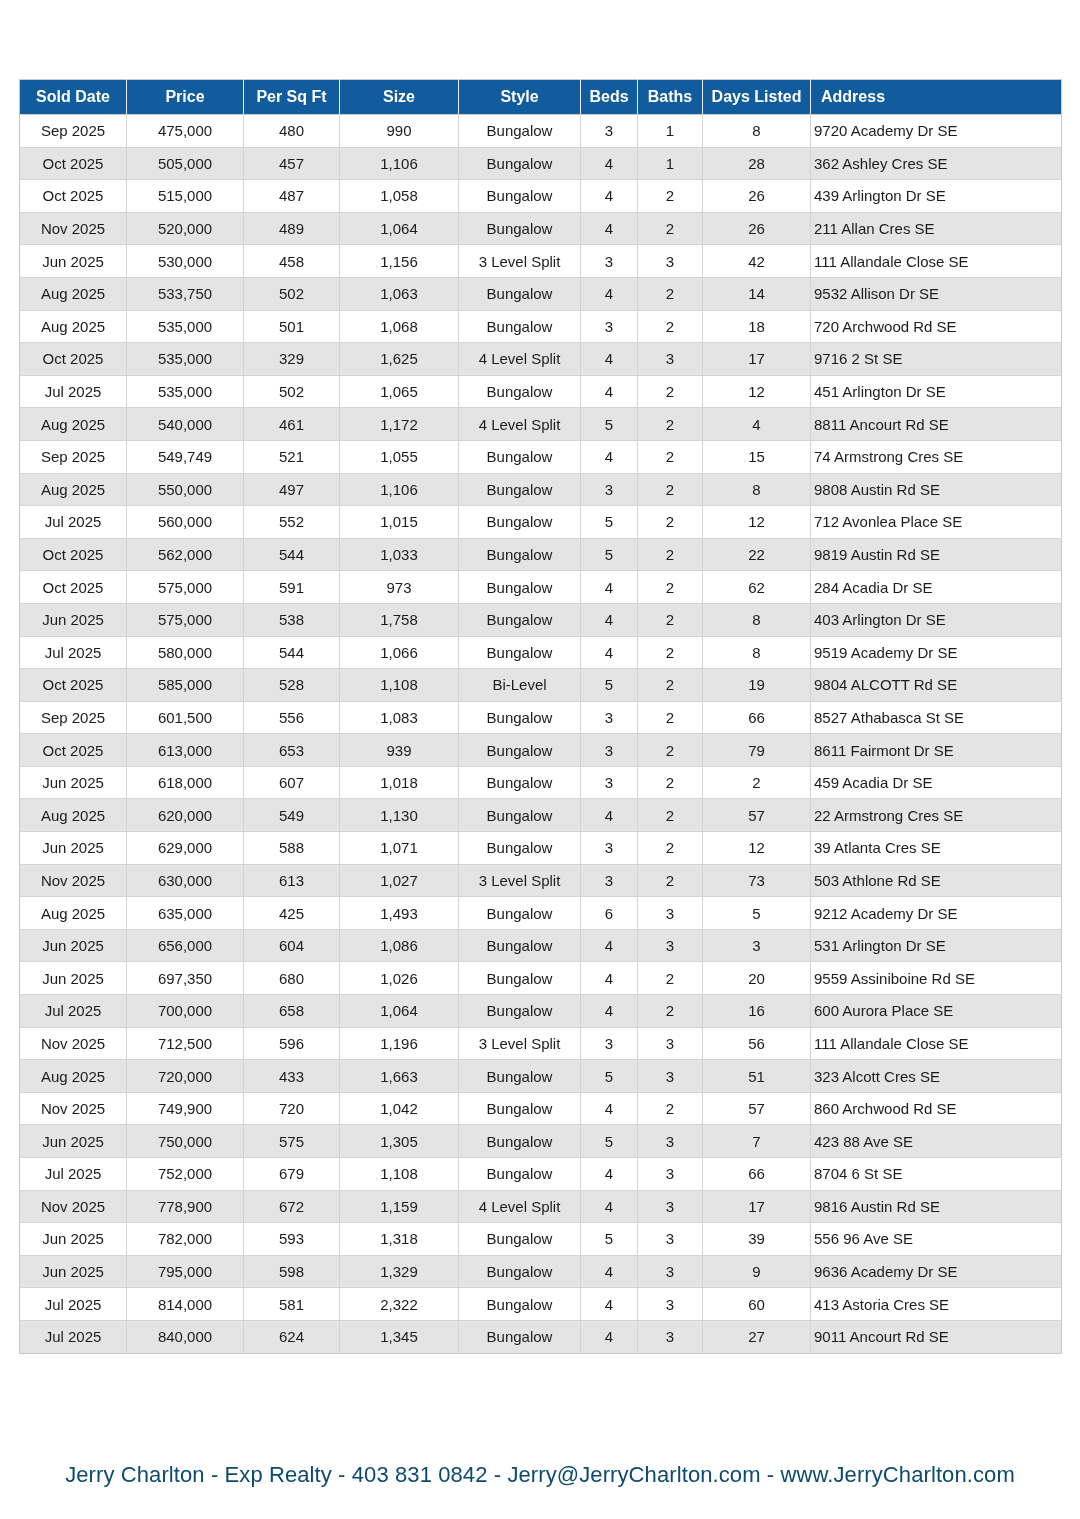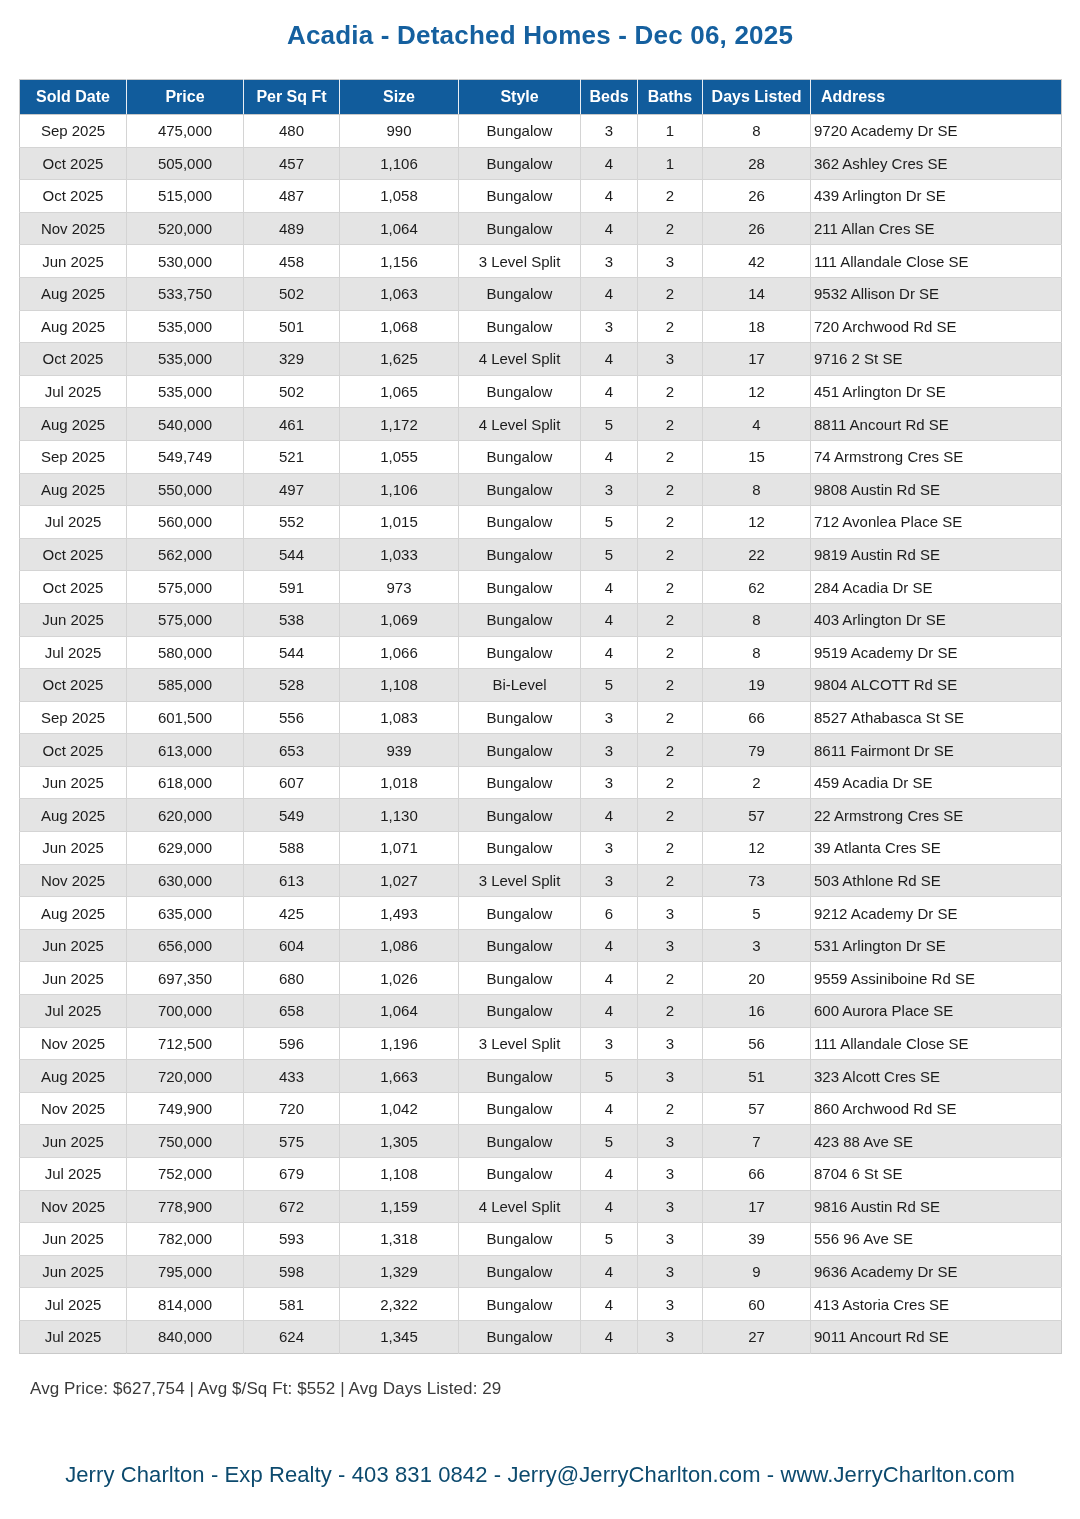--- a/index.html
+++ b/index.html
@@ -121,21 +121,20 @@
     color: #0c4a6e;
     letter-spacing: 0.1px;
     white-space: nowrap;
   }
 </style>
 </head>
 <body>
 
 <div class="page">
 
-  <h1 class="report-title">Acadia - Detached Homes - Dec 06, 2025</h1>
 
   <div class="table-wrap">
     <table class="sales">
       <colgroup>
         <col class="c-date">
           <col class="c-price">
           <col class="c-psf">
           <col class="c-size">
         <col class="c-style">
           <col class="c-beds">
@@ -319,21 +318,21 @@
             <td>Bungalow</td>
             <td>4</td>
             <td>2</td>
             <td>62</td>
             <td>284 Acadia Dr SE</td>
           </tr>
           <tr>
             <td>Jun 2025</td>
             <td>575,000</td>
             <td>538</td>
-            <td>1,069</td>
+            <td>1,758</td>
             <td>Bungalow</td>
             <td>4</td>
             <td>2</td>
             <td>8</td>
             <td>403 Arlington Dr SE</td>
           </tr>
           <tr>
             <td>Jul 2025</td>
             <td>580,000</td>
             <td>544</td>
@@ -573,18 +572,17 @@
             <td>4</td>
             <td>3</td>
             <td>27</td>
             <td>9011 Ancourt Rd SE</td>
           </tr>
         </tbody>
     </table>
   </div>
 
   <div class="summary">
-    <div class="summary-line">Avg Price: $627,754 | Avg $/Sq Ft: $552 | Avg Days Listed: 29</div>
   </div>
 
   <div class="footer-contact">Jerry Charlton - Exp Realty - 403 831 0842 - Jerry@JerryCharlton.com - www.JerryCharlton.com</div>
 
 </div>
 
 </body></html>

